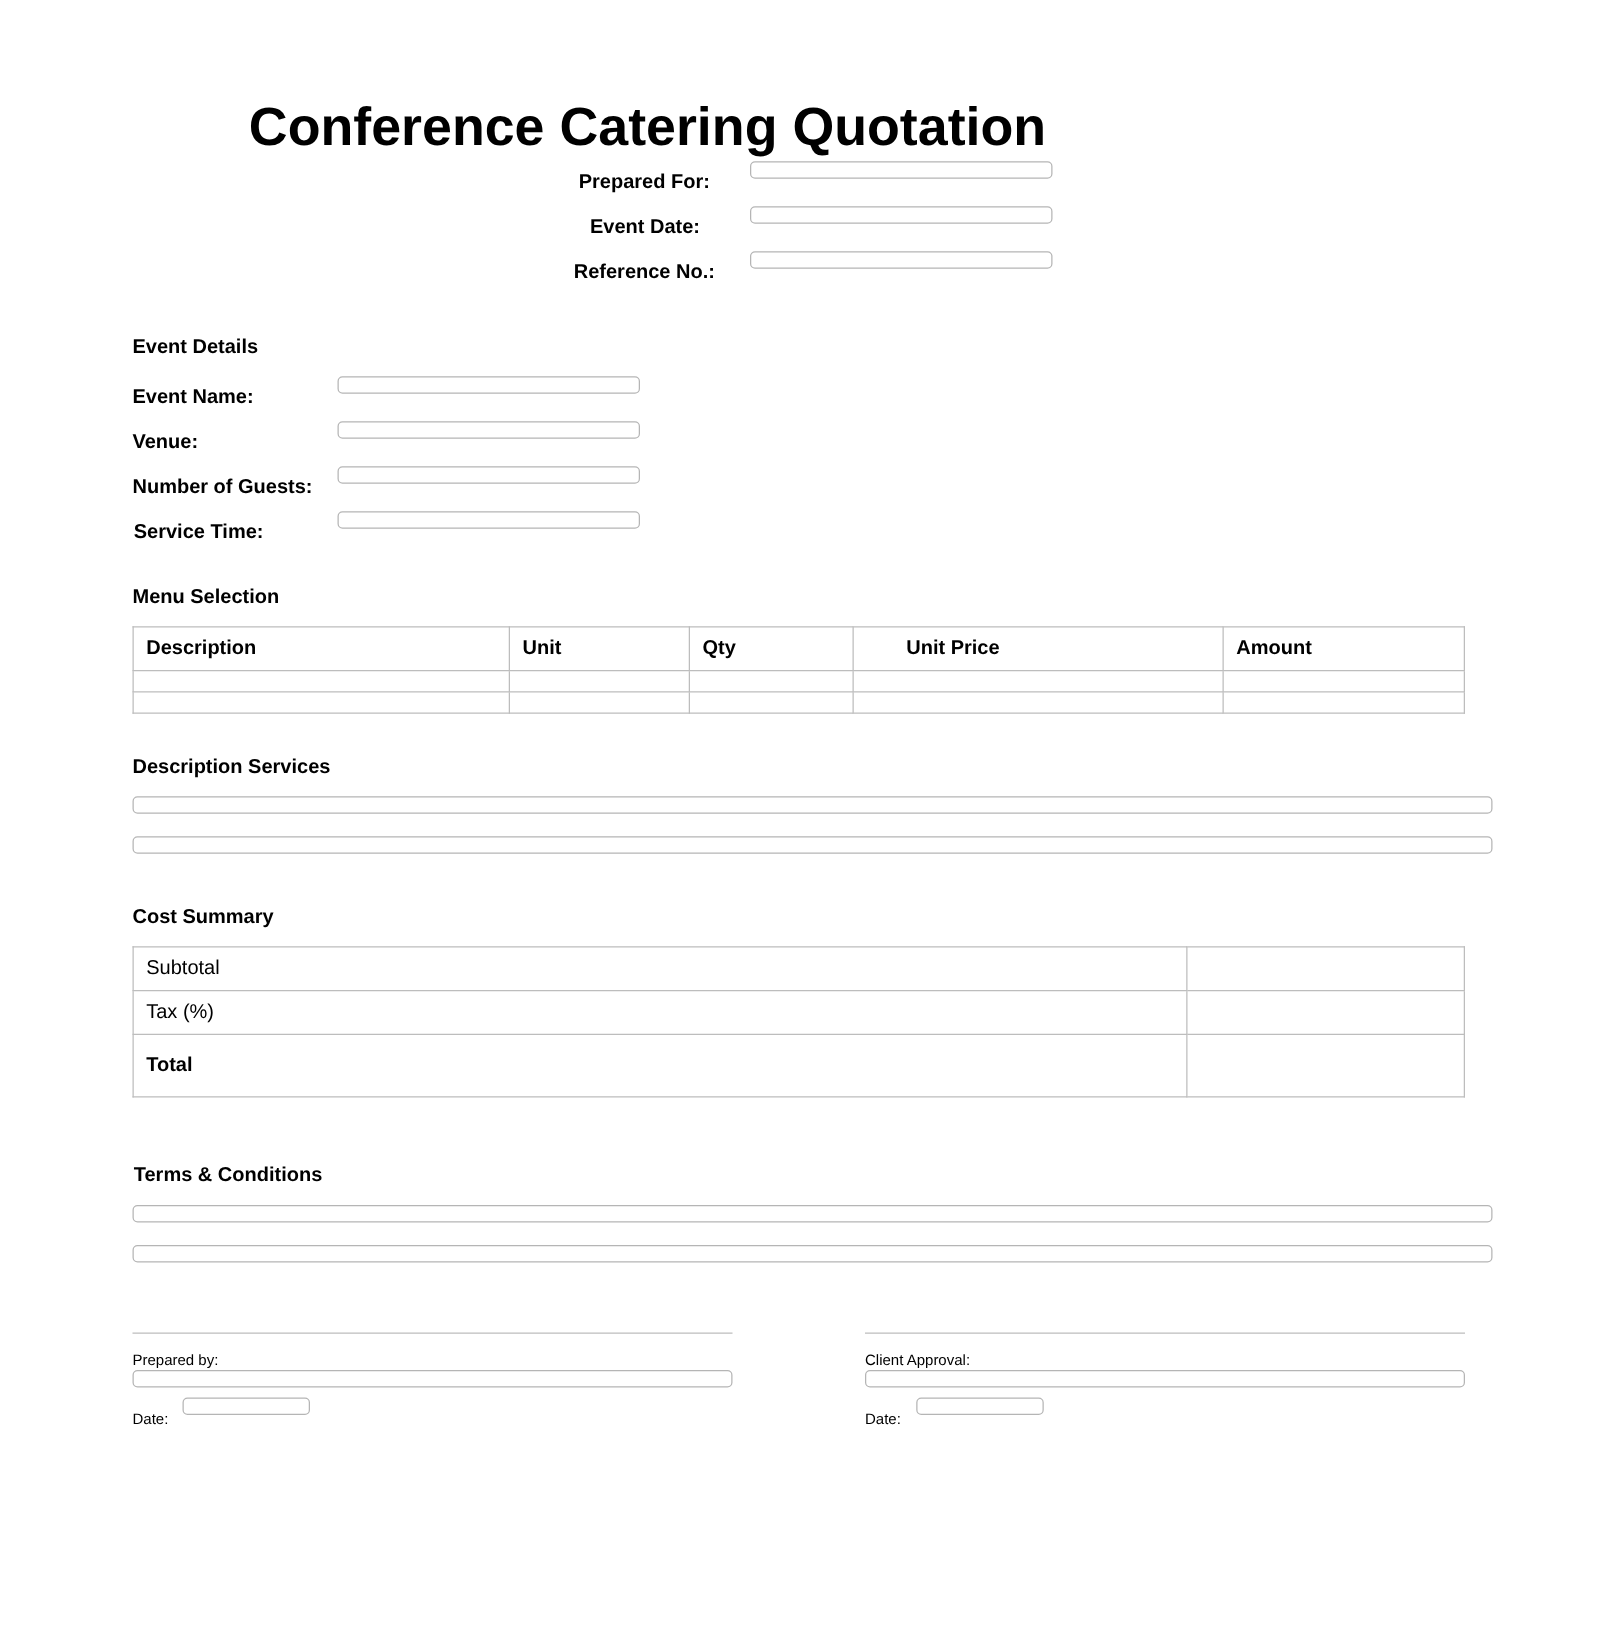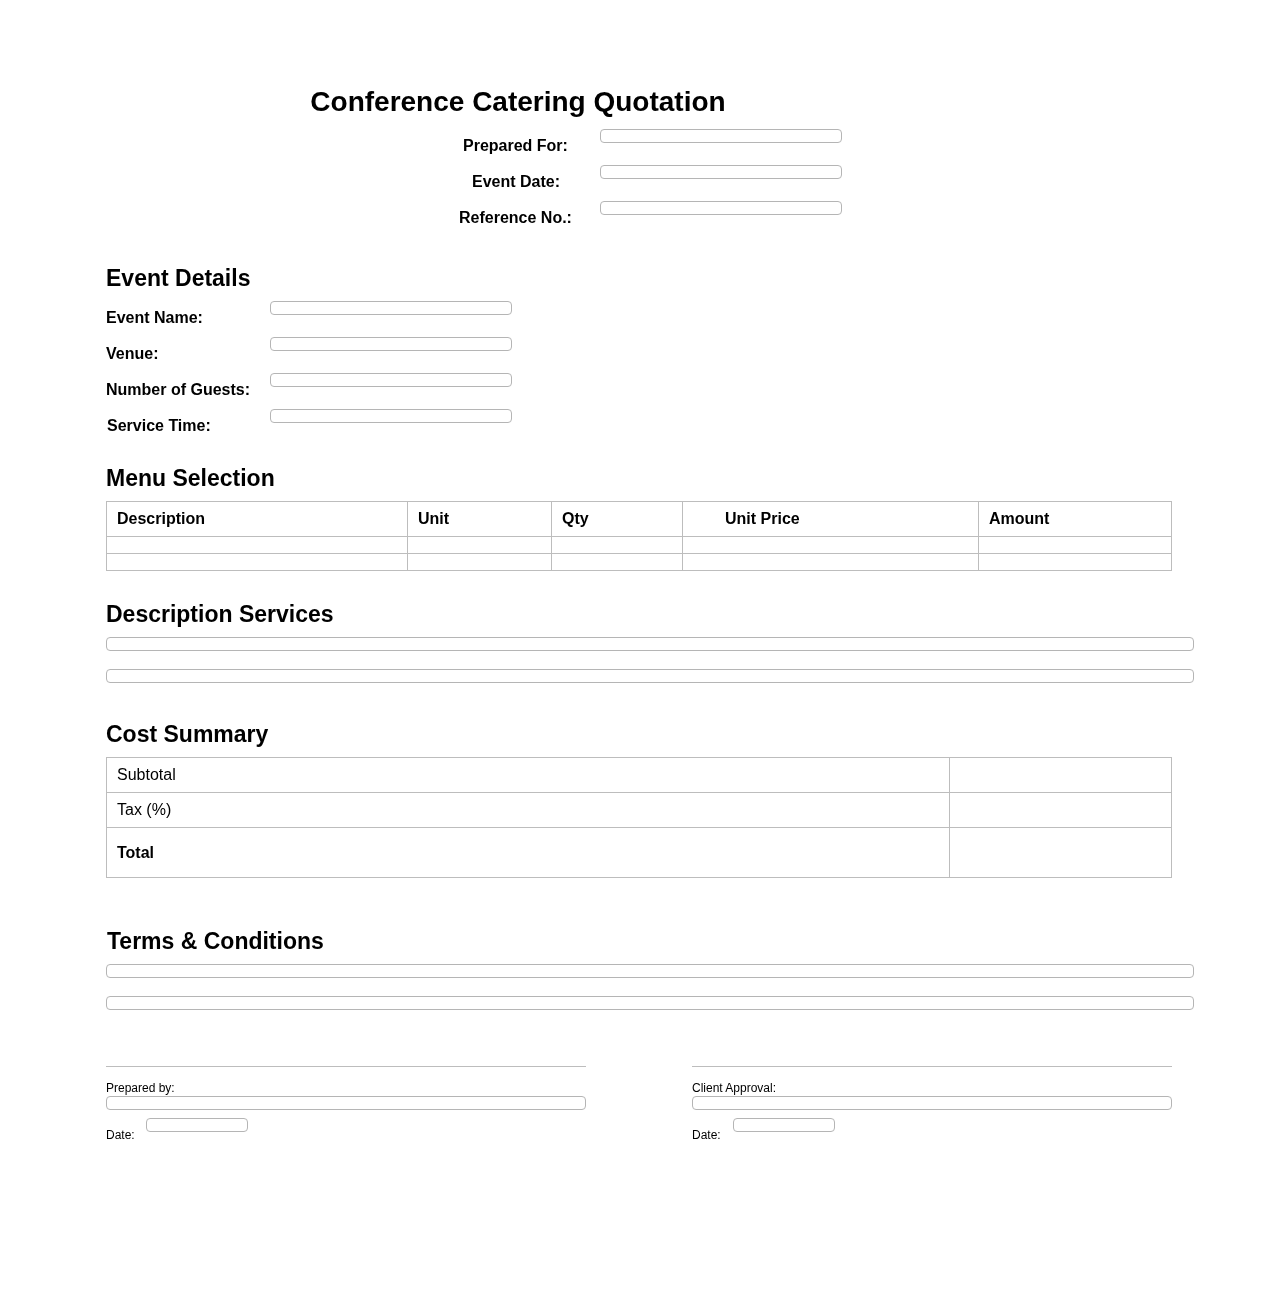--- a/index.html
+++ b/index.html
@@ -3,29 +3,29 @@
   <meta charset="utf-8">
   <style>
     html, body { margin: 0; padding: 0; background: #ffffff; }
     body {
       width: 1278px; height: 1300px; position: relative;
       font-family: "Liberation Sans", sans-serif; color: #000;
     }
     .abs { position: absolute; }
     .title {
       left: 0; width: 1036px; top: 82px; text-align: center;
-      font-size: 28px; font-weight: bold; line-height: 40px;
+      font-size: 43px; font-weight: bold; line-height: 40px;
     }
     .hdr-label { font-size: 16px; font-weight: bold; line-height: 20px; }
     .field {
       box-sizing: border-box; height: 14px; border: 1px solid #b5b5b5;
       border-radius: 4px; background: #fff; padding: 0; margin: 0;
       outline: none;
     }
-    .section-h { font-size: 23px; font-weight: bold; line-height: 24px; left: 106px; }
+    .section-h { font-size: 16px; font-weight: bold; line-height: 24px; left: 106px; }
     .lbl { font-size: 16px; font-weight: bold; line-height: 20px; left: 106px; }
     table.grid {
       position: absolute; border-collapse: collapse; left: 106px; width: 1066px;
       font-size: 16px;
     }
     table.grid td, table.grid th {
       border: 1px solid #bdbdbd; padding: 0 10px; text-align: left;
     }
     table.grid th { font-weight: bold; margin-left: 24px; }
     .plain { font-size: 12px; line-height: 18px; }

